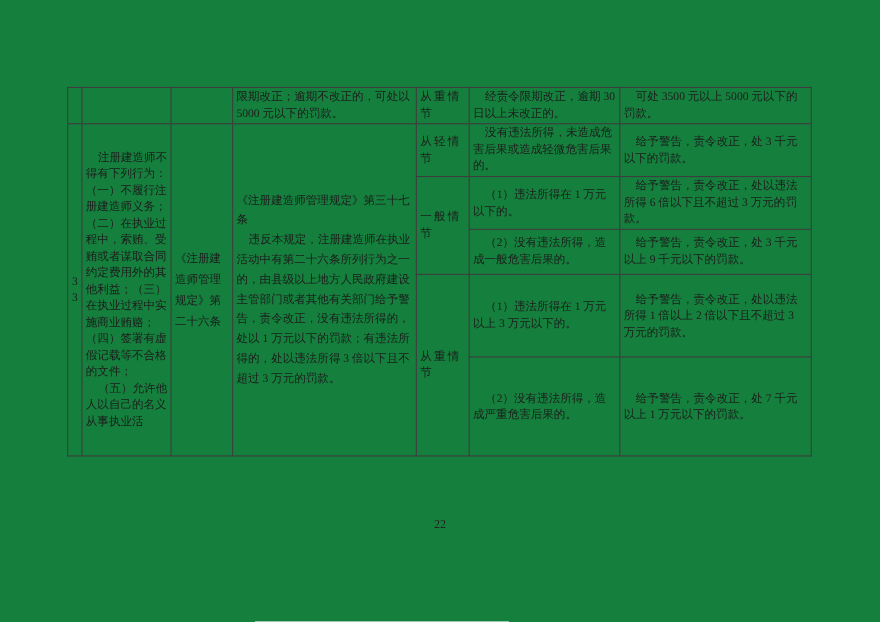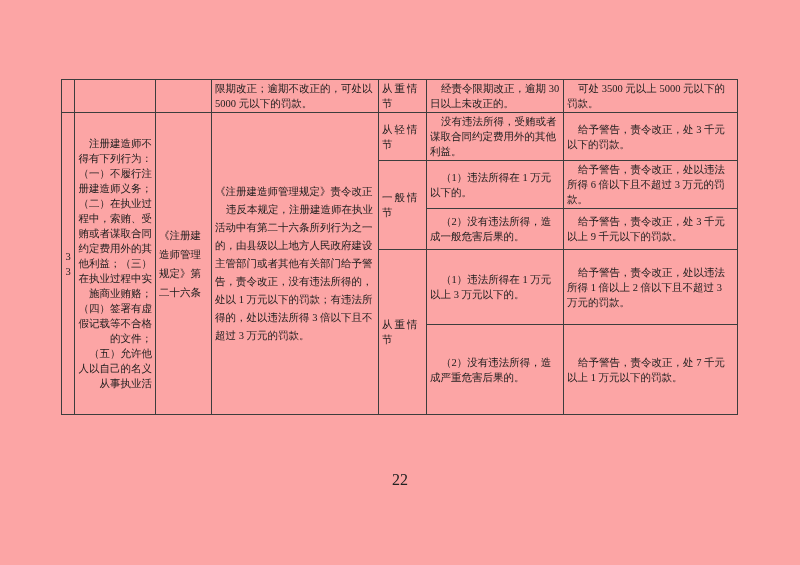--- a/index.html
+++ b/index.html
@@ -1,19 +1,19 @@
 <!DOCTYPE html>
 <html><head>
 <meta charset="utf-8">
 <style>
   html,body { margin:0; padding:0; background:#ffffff; }
   .page {
     position:relative;
     width:800px; height:565px;
-    background:#fca5a5;
+    background:#15803d;
     font-family:"Liberation Serif","DejaVu Serif",serif;
     color:#1c1c1c;
     overflow:hidden;
   }
   table.penalty {
     position:absolute;
     left:61px; top:79px;
     width:676px;
     border-collapse:collapse;
     table-layout:fixed;
@@ -36,36 +36,36 @@
   col.w-std   { width:174px; }
 
   tr.rA { height:31px; }
   tr.rB { height:36px; }
   tr.rC { height:31px; }
   tr.rD { height:41px; }
   tr.rE { height:75px; }
   tr.rF { height:90px; }
 
   td.no-cell  { text-align:center; padding:0 1px; }
-  td.act-cell { vertical-align:top; line-height:15px; padding-top:3px;text-align:right; }
+  td.act-cell { vertical-align:top; line-height:15px; padding-top:3px; }
   td.basis-cell { line-height:19px; padding:0 4px; }
   td.pb-cell  { line-height:18px; padding:0 4px; }
   td.pbA-cell { line-height:15px; vertical-align:top; padding-top:2px; }
   td.sev-cell { letter-spacing:2px; padding:0; }
   td.txt-cell { padding:1px 4px;margin-top:13px; }
 
   p { margin:0; }
   .indent { text-indent:1.05em; }
 
   .pagenum {
     position:absolute;
     left:0; top:471px;
     width:800px;
     text-align:center;
-    font-size:16px;
+    font-size:11px;
     color:#222;
   }
 </style>
 </head>
 <body>
 
 <div class="page">
 
   <table class="penalty">
     <colgroup>
@@ -96,26 +96,26 @@
       </tr>
 
       <tr class="rB">
         <td class="no-cell" rowspan="5">33</td>
         <td class="act-cell" rowspan="5">
           <p class="indent">注册建造师不得有下列行为：（一）不履行注册建造师义务；（二）在执业过程中，索贿、受贿或者谋取合同约定费用外的其他利益；（三）在执业过程中实施商业贿赂；（四）签署有虚假记载等不合格的文件；</p>
           <p class="indent">（五）允许他人以自己的名义从事执业活</p>
         </td>
         <td class="basis-cell" rowspan="5">《注册建造师管理规定》第二十六条</td>
         <td class="pb-cell" rowspan="5">
-          <p>《注册建造师管理规定》责令改正</p>
+          <p>《注册建造师管理规定》第三十七条</p>
           <p class="indent">违反本规定，注册建造师在执业活动中有第二十六条所列行为之一的，由县级以上地方人民政府建设主管部门或者其他有关部门给予警告，责令改正，没有违法所得的，处以 1 万元以下的罚款；有违法所得的，处以违法所得 3 倍以下且不超过 3 万元的罚款。</p>
         </td>
         <td class="sev-cell">从轻情节</td>
         <td class="txt-cell">
-          <p class="indent">没有违法所得，受贿或者谋取合同约定费用外的其他利益。</p>
+          <p class="indent">没有违法所得，未造成危害后果或造成轻微危害后果的。</p>
         </td>
         <td class="txt-cell">
           <p class="indent">给予警告，责令改正，处 3 千元以下的罚款。</p>
         </td>
       </tr>
 
       <tr class="rC">
         <td class="sev-cell" rowspan="2">一般情节</td>
         <td class="txt-cell">
           <p class="indent">（1）违法所得在 1 万元以下的。</p>

